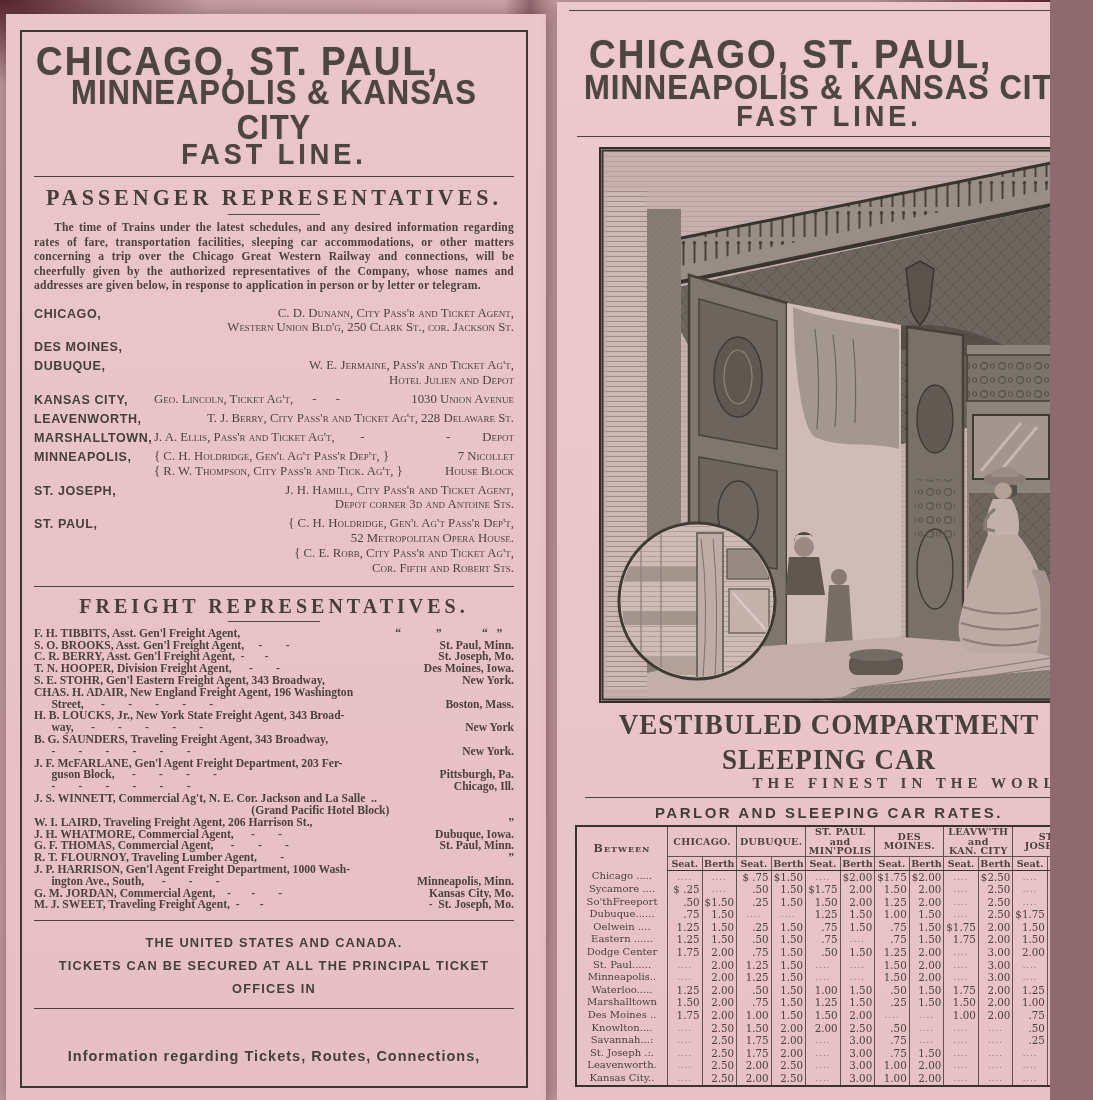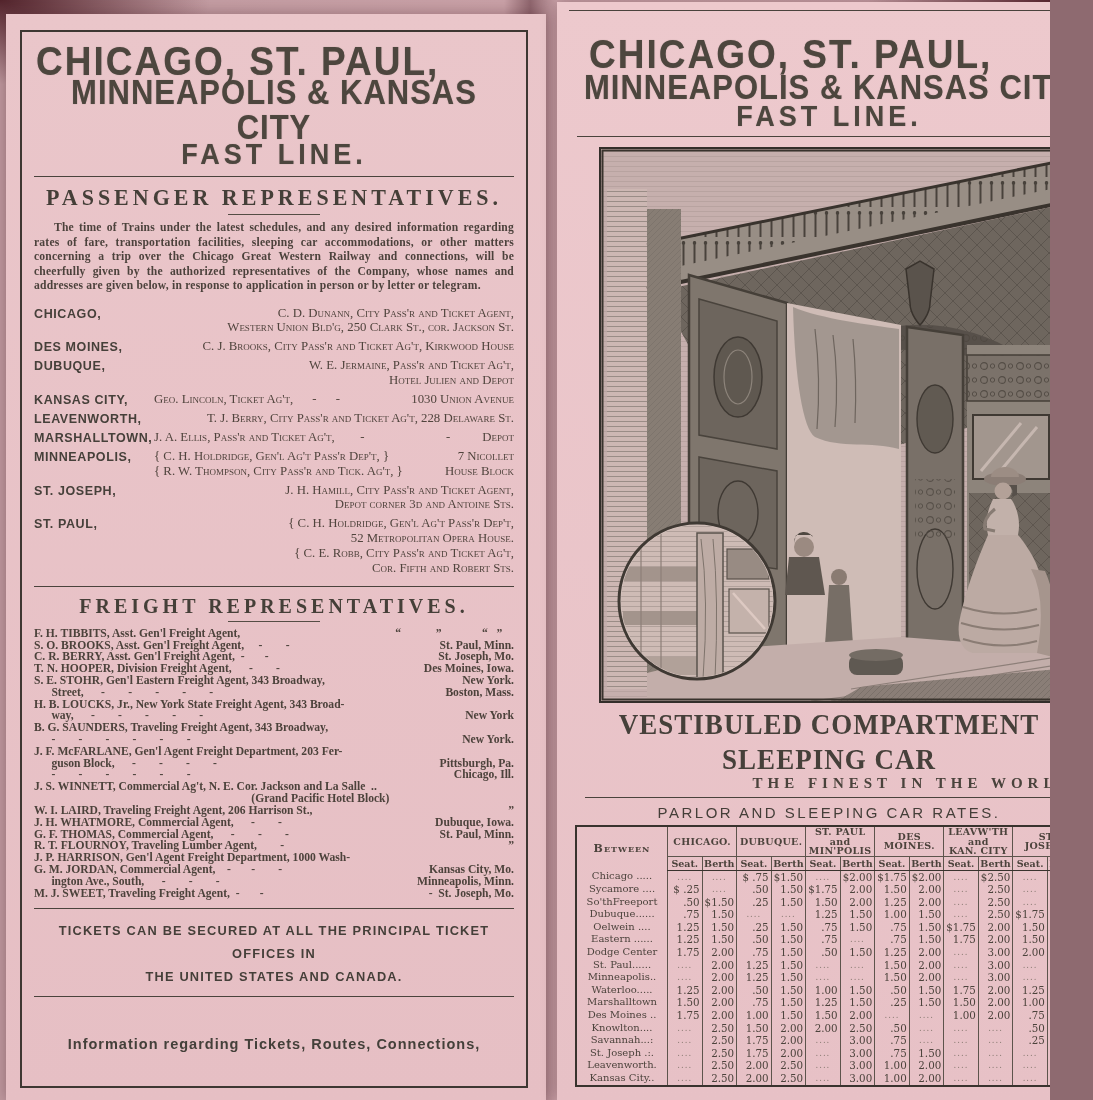--- a/index.html
+++ b/index.html
@@ -47,21 +47,21 @@
   .info{font-family:"Liberation Sans", sans-serif;font-weight:bold;font-size:14.5px;
     text-align:center;letter-spacing:1px;line-height:3.0;color:#44403a;margin-top:26px;}
   
   #illo-frame{width:456px;height:552px;border:2.5px solid #332e2a;margin:10px auto 0 auto;
     background:#c9b3b0;position:relative;}
   #illo-frame svg{display:block;width:100%;height:100%;}
   .cap1{font-family:"Liberation Serif", serif;font-weight:bold;font-size:27px;letter-spacing:1px;
     text-align:center;color:#46403a;margin-top:8px;transform:scaleY(1.12);}
   .cap2{font-family:"Liberation Serif", serif;font-weight:bold;font-size:15px;letter-spacing:5px;
     text-align:right;color:#4a433c;margin-top:2px;}
-  .rates-head{font-family:"Liberation Sans", sans-serif;font-weight:normal;font-size:15px;
+  .rates-head{font-family:"Liberation Sans", sans-serif;font-weight:bold;font-size:15px;
     letter-spacing:2.5px;text-align:center;color:#443e38;margin:6px 0 4px 0;}
   .rates-rule{border:0;border-top:1.5px solid #4a433c;margin:5px 10px;}
   table.rates{border-collapse:collapse;width:508px;margin:0 auto;border:2px solid #39332e;
     font-family:"DejaVu Serif", serif;color:#4c433c;table-layout:fixed;}
   table.rates th, table.rates td{border-left:1px solid #5d544c;padding:0 2px;overflow:hidden;}
   table.rates th{font-weight:bold;}
   th.between{width:86px;font-size:11px;font-variant:small-caps;letter-spacing:1px;vertical-align:middle;border-left:none;}
   th.grp{font-size:9.5px;line-height:9.5px;text-align:center;letter-spacing:.3px;padding:2px 0;vertical-align:middle;}
   tr.subrow th{font-size:9.5px;text-align:center;border-top:1px solid #5d544c;border-bottom:1.6px solid #39332e;padding:1px 0;}
   td.station{font-size:10px;text-align:center;white-space:nowrap;border-left:none;line-height:12.6px;}
@@ -91,25 +91,20 @@
               <div class="rep-line">
                 <span class="l">C. D. Dunann, City Pass'r and Ticket Agent,</span>
               </div>
               <div class="rep-line">
                 <span class="r">Western Union Bld'g, 250 Clark St., cor. Jackson St.</span>
               </div>
             </div>
           </div>
           <div class="rep-row">
             <span class="rep-city">DES MOINES,</span>
-            <div class="rep-lines">
-              <div class="rep-line">
-                <span class="l">C. J. Brooks, City Pass'r and Ticket Ag't, Kirkwood House</span>
-              </div>
-            </div>
           </div>
           <div class="rep-row">
             <span class="rep-city">DUBUQUE,</span>
             <div class="rep-lines">
               <div class="rep-line">
                 <span class="l">W. E. Jermaine, Pass'r and Ticket Ag't,</span>
               </div>
               <div class="rep-line">
                 <span class="r">Hotel Julien and Depot</span>
               </div>
@@ -201,20 +196,23 @@
           </div>
           <div class="fr-line">
             <span class="l">T. N. HOOPER, Division Freight Agent,      -        -</span>
             <span class="r">Des Moines, Iowa.</span>
           </div>
           <div class="fr-line">
             <span class="l">S. E. STOHR, Gen'l Eastern Freight Agent, 343 Broadway,</span>
             <span class="r">New York.</span>
           </div>
           <div class="fr-line">
+            <span class="l">CHAS. H. ADAIR, New England Freight Agent, 196 Washington</span>
+          </div>
+          <div class="fr-line">
             <span class="l">      Street,      -        -        -        -        -</span>
             <span class="r">Boston, Mass.</span>
           </div>
           <div class="fr-line">
             <span class="l">H. B. LOUCKS, Jr., New York State Freight Agent, 343 Broad-</span>
           </div>
           <div class="fr-line">
             <span class="l">      way,      -        -        -        -        -</span>
             <span class="r">New York</span>
           </div>
@@ -255,36 +253,36 @@
             <span class="r">St. Paul, Minn.</span>
           </div>
           <div class="fr-line">
             <span class="l">R. T. FLOURNOY, Traveling Lumber Agent,        -</span>
             <span class="r">”</span>
           </div>
           <div class="fr-line">
             <span class="l">J. P. HARRISON, Gen'l Agent Freight Department, 1000 Wash-</span>
           </div>
           <div class="fr-line">
+            <span class="l">      ington Ave., South,      -        -        -</span>
+            <span class="r">Minneapolis, Minn.</span>
+          </div>
+          <div class="fr-line">
             <span class="l">G. M. JORDAN, Commercial Agent,    -       -        -</span>
             <span class="r">Kansas City, Mo.</span>
-          </div>
-          <div class="fr-line">
-            <span class="l">      ington Ave., South,      -        -        -</span>
-            <span class="r">Minneapolis, Minn.</span>
           </div>
           <div class="fr-line">
             <span class="l">M. J. SWEET, Traveling Freight Agent,  -       -</span>
             <span class="r">-  St. Joseph, Mo.</span>
           </div>
         </div>
       <hr class="rule" style="margin-top:9px">
       <div class="tickets">
+        <div>THE UNITED STATES AND CANADA.</div>
         <div>TICKETS CAN BE SECURED AT ALL THE PRINCIPAL TICKET OFFICES IN</div>
-        <div>THE UNITED STATES AND CANADA.</div>
       </div>
       <hr class="rule">
       <div class="info">
         <div>Information regarding Tickets, Routes, Connections,</div>
 
       </div>
     </div>
   </div>
 
   <div class="sheet" id="right-sheet">

